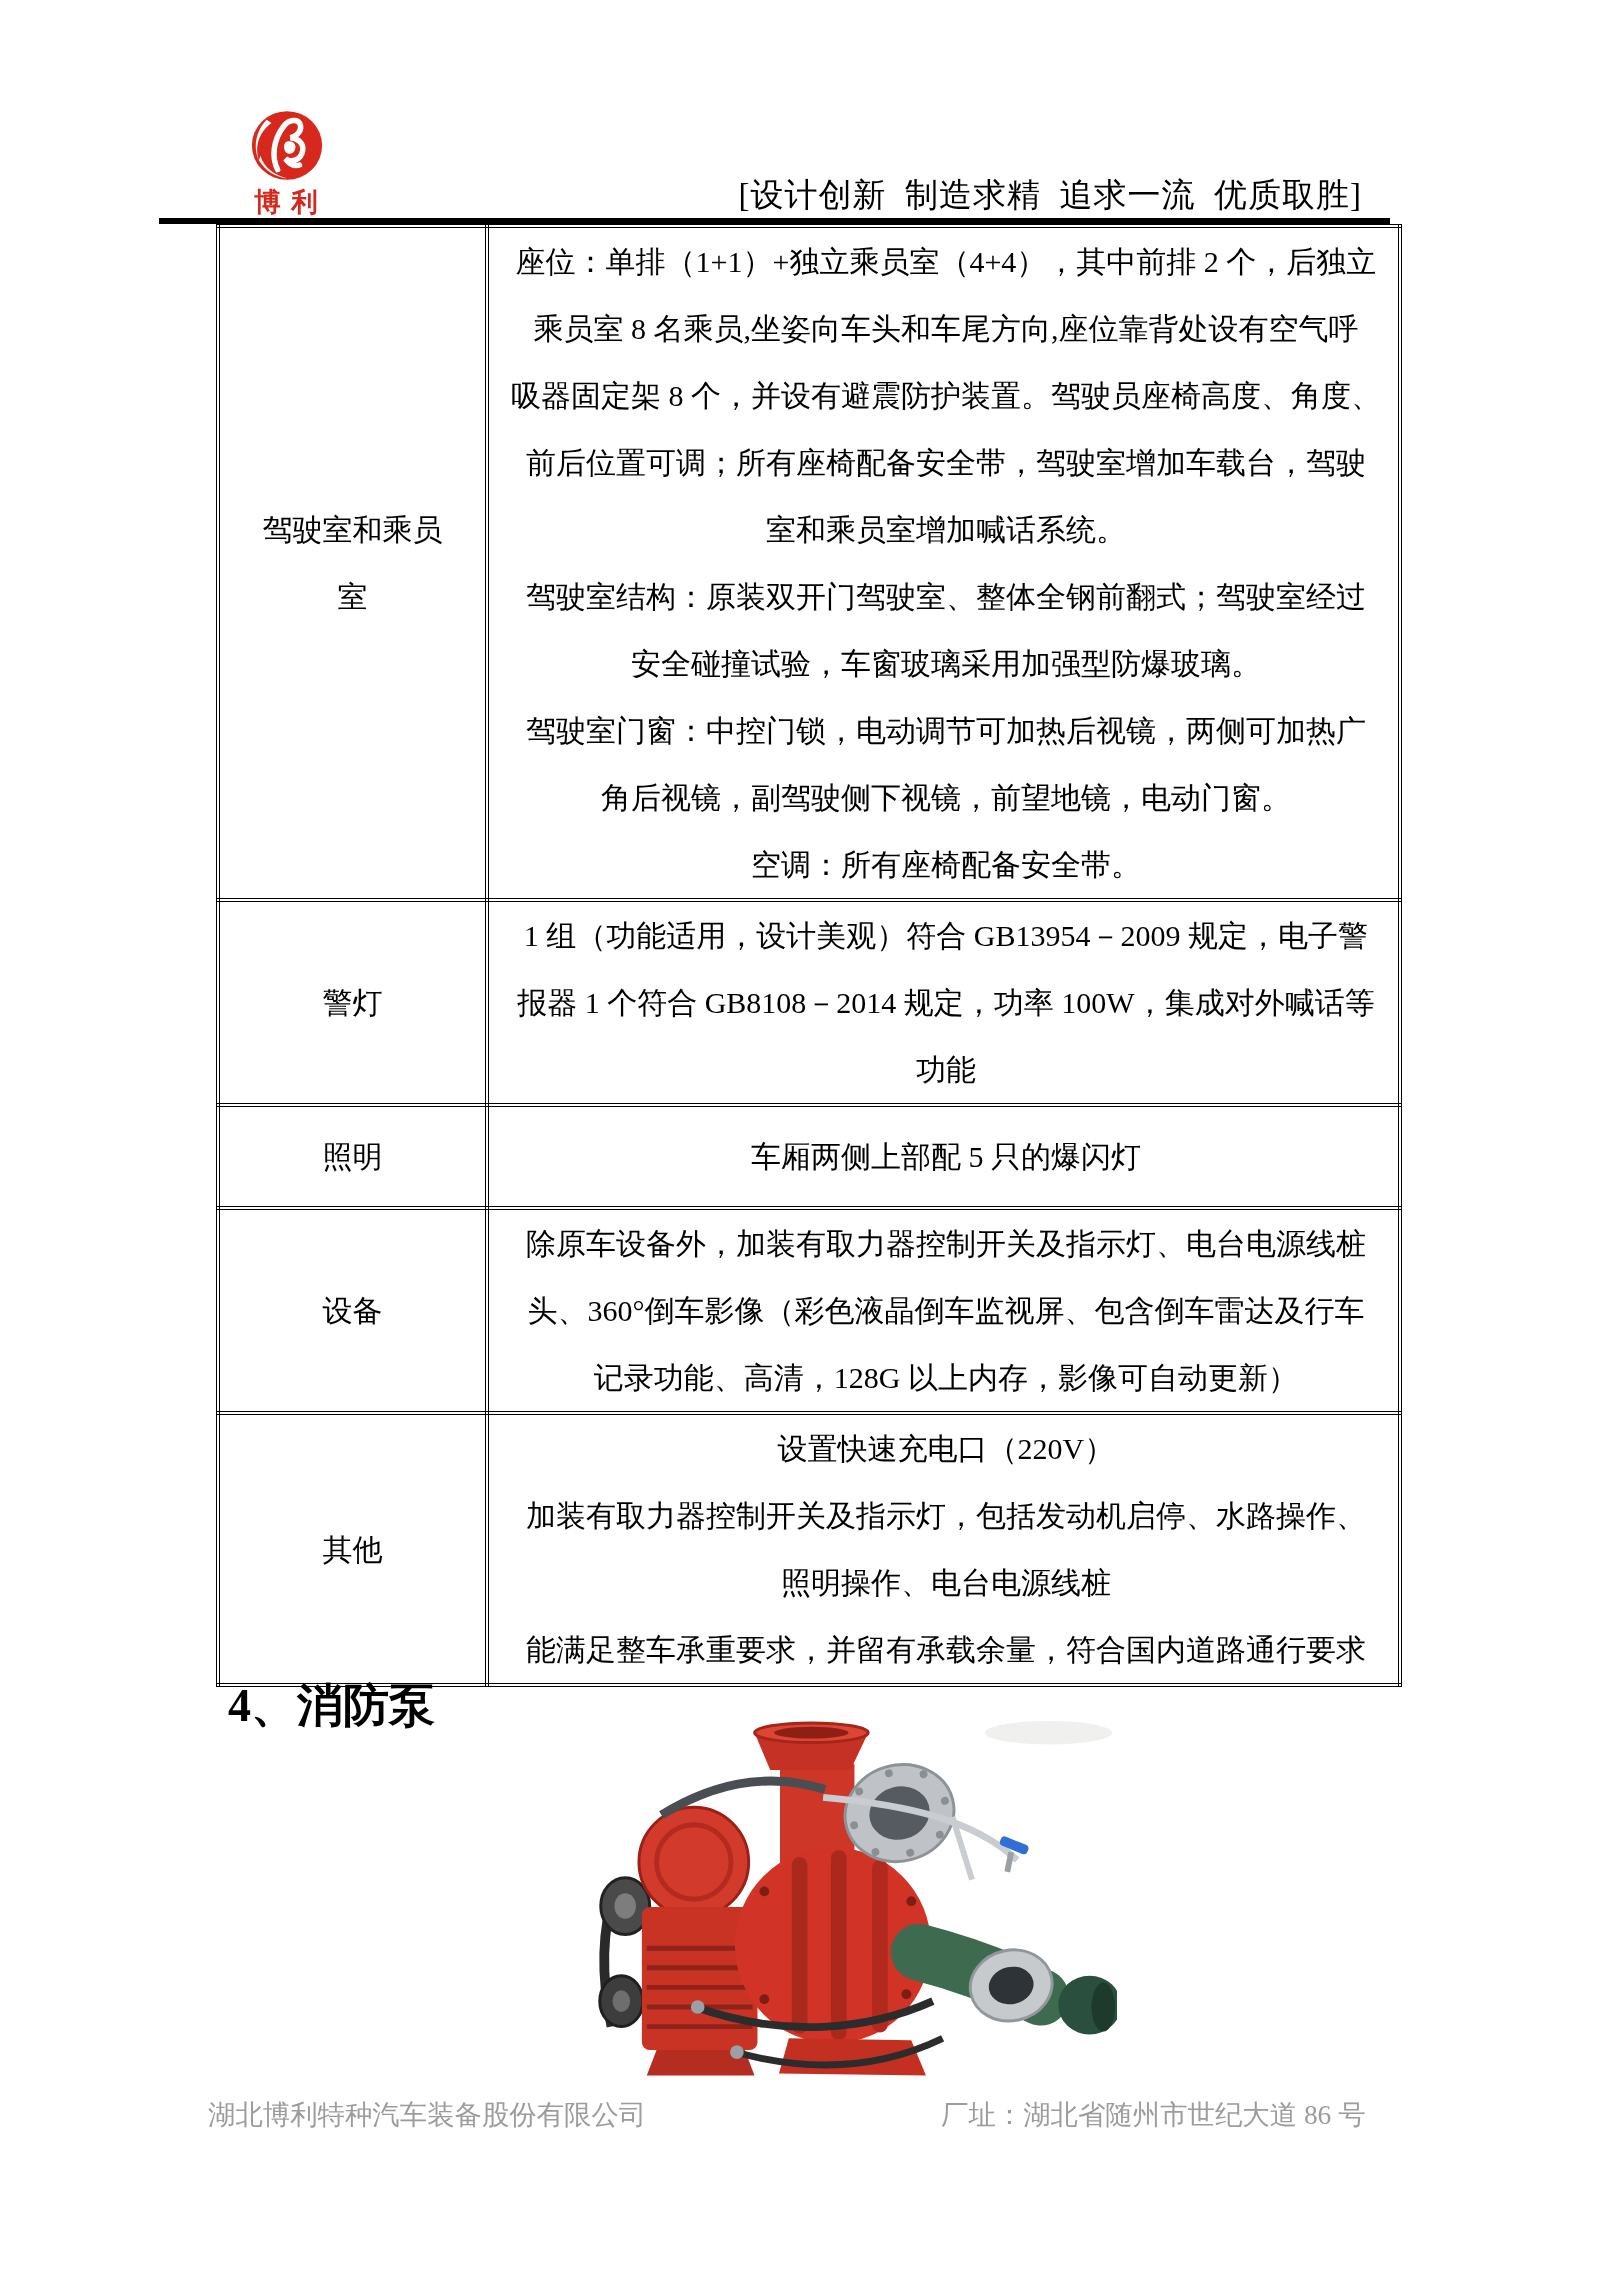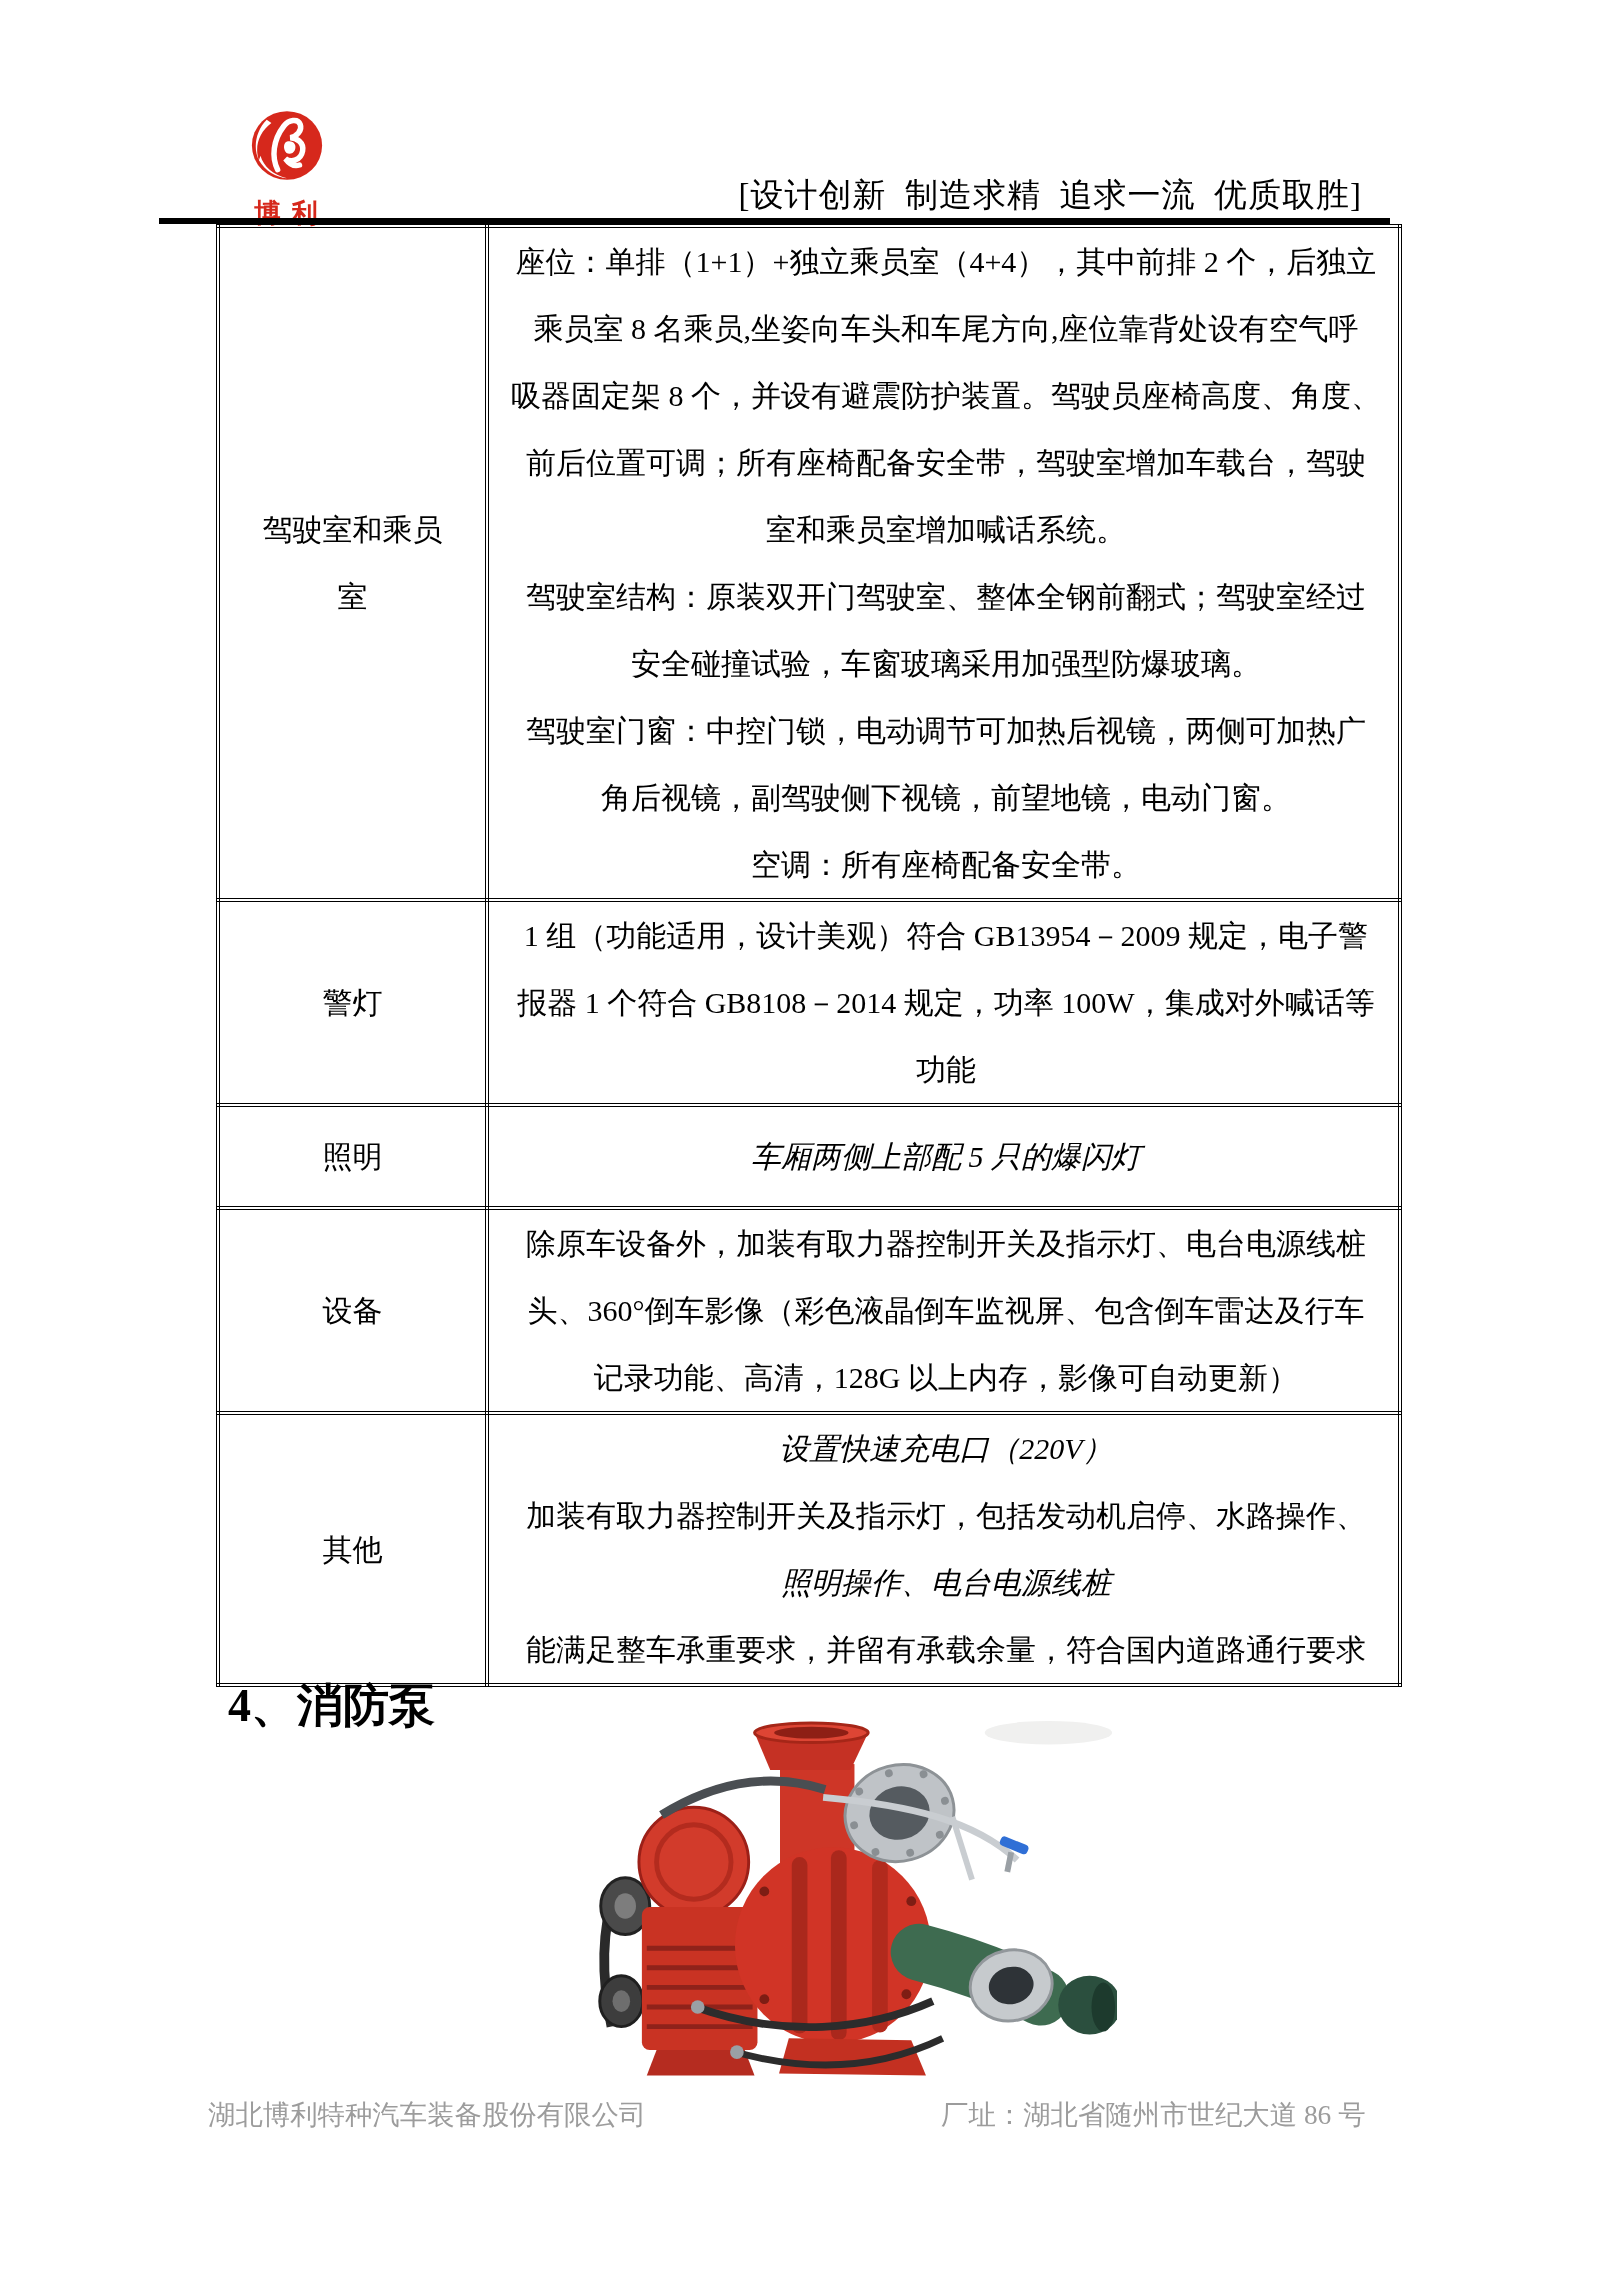--- a/index.html
+++ b/index.html
@@ -4,34 +4,34 @@
 <style>
   html,body{margin:0;padding:0;}
   body{
     width:1621px;height:2293px;position:relative;background:#ffffff;
     font-family:"Liberation Serif","DejaVu Serif",serif;color:#000;
     overflow:hidden;
   }
   
   .logo{position:absolute;left:243px;top:110px;width:88px;text-align:center;}
   .logo svg{display:block;margin:0 auto;}
-  .logo-text{color:#d6281c;font-weight:bold;font-size:26.5px;white-space:pre;margin-top:14px;letter-spacing:2px;}
+  .logo-text{color:#d6281c;font-weight:bold;font-size:26.5px;white-space:pre;margin-top:3px;letter-spacing:2px;}
   .slogan{position:absolute;top:173px;right:259px;font-size:33px;white-space:pre;letter-spacing:1px;}
   .header-rule{position:absolute;left:159px;top:218px;width:1231px;height:5.9px;background:#000;}
   
   table.spec{
     position:absolute;left:216px;top:224px;width:1186px;
     border-collapse:collapse;table-layout:fixed;
   }
   table.spec td{border:4.9px double #000;font-size:30px;vertical-align:middle;}
   td.label{width:233px;text-align:center;padding:16px;}
   td.label .label-inner{max-width:189px;margin:0 auto;line-height:67px;}
   td.content{padding:0 7.8px 0 12.7px;}
   .line{line-height:67px;height:67px;white-space:pre;text-align:center;}
-  .line.center{text-align:center;font-style:italic;}
+  .line.center{text-align:center;}
   
   .section-heading{position:absolute;left:228px;top:1684px;font-size:46px;font-weight:bold;line-height:43px;}
   
   .pump{position:absolute;left:588px;top:1715px;width:529px;height:392px;}
   
   .footer{position:absolute;left:0;top:2099px;width:100%;font-size:27.4px;color:#9c9c9c;line-height:33px;}
   .footer-company{position:absolute;left:208px;white-space:pre;}
   .footer-address{position:absolute;left:941px;white-space:pre;}
 </style>
 </head>

